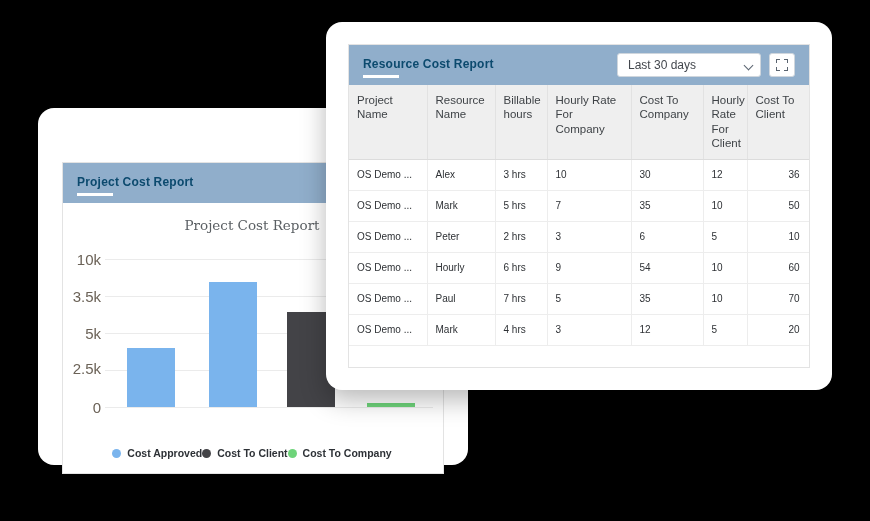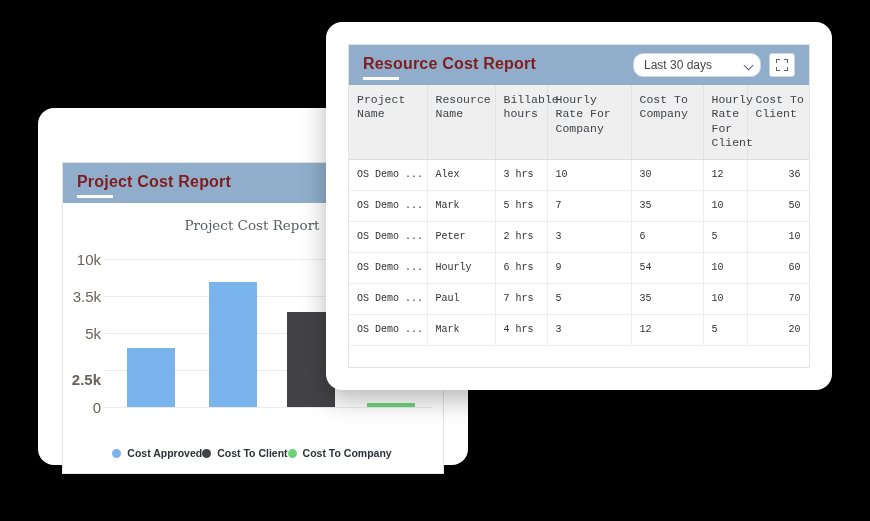--- a/index.html
+++ b/index.html
@@ -26,45 +26,45 @@
   }
   .bar-header {
     background: #90aecb;
     height: 40px;
     display: flex;
     align-items: center;
     padding: 0 14px;
     position: relative;
   }
   .bar-title {
-    color: #7f1d1d;
-    font-size: 16px;
+    color: #0c4a6e;
+    font-size: 12px;
     font-weight: bold;
     letter-spacing: .2px;
     position: relative;
     padding-bottom: 2px;
   }
   .bar-title::after {
     content: "";
     position: absolute;
     left: 0; bottom: -5px;
     width: 36px; height: 3px;
     background: #ffffff;
   }
   .header-tools {
     margin-left: auto;
     display: flex;
     align-items: center;
     gap: 8px;
   }
   .range-select {
-    width: 128px; height: 24px;
+    width: 144px; height: 24px;
     background: #ffffff;
     border: 1px solid #cfd6dd;
-    border-radius: 10px;
+    border-radius: 3px;
     display: flex;
     align-items: center;
     justify-content: space-between;
     padding: 0 6px 0 10px;
     font-size: 12px;
     color: #43474d;
   }
   .chev { width: 9px; height: 9px; position: relative; }
   .chev::before {
     content: "";
@@ -85,21 +85,21 @@
   .fs-icon i {
     position: absolute; width: 4px; height: 4px;
     border: 1.4px solid #5a6470;
   }
   .fs-icon i:nth-child(1){ left:0; top:0; border-right:0; border-bottom:0; }
   .fs-icon i:nth-child(2){ right:0; top:0; border-left:0; border-bottom:0; }
   .fs-icon i:nth-child(3){ left:0; bottom:0; border-right:0; border-top:0; }
   .fs-icon i:nth-child(4){ right:0; bottom:0; border-left:0; border-top:0; }
 
   
-  table.rpt { border-collapse: collapse; width: 100%; table-layout: fixed; font-family: Liberation Mono, monospace; }
+  table.rpt { border-collapse: collapse; width: 100%; table-layout: fixed; }
   table.rpt thead th {
     background: #efefef;
     font-size: 11.5px;
     font-weight: normal;
     color: #3f4347;
     text-align: left;
     vertical-align: top;
     padding: 8px 6px 8px 8px;
     border-right: 1px solid #e2e2e2;
     border-bottom: 1px solid #dcdcdc;
@@ -175,21 +175,21 @@
 
           <div class="gridline" style="top:10px;"></div>
           <div class="gridline" style="top:47px;"></div>
           <div class="gridline" style="top:84px;"></div>
           <div class="gridline" style="top:121px;"></div>
           <div class="gridline" style="top:158px;"></div>
 
           <div class="ytick" style="top:10px;">10k</div>
           <div class="ytick" style="top:47px;">3.5k</div>
           <div class="ytick" style="top:84px;">5k</div>
-          <div class="ytick" style="top:130px;font-weight:bold;">2.5k</div>
+          <div class="ytick" style="top:119px;">2.5k</div>
           <div class="ytick" style="top:158px;">0</div>
 
           <div style="position:absolute; left:34px; right:4px; top:0; height:158px;">
             <div class="bar" style="left:22px; width:48px; height:59px; background:#7ab4ed;"></div>
             <div class="bar" style="left:104px; width:48px; height:125px; background:#7ab4ed;"></div>
             <div class="bar" style="left:182px; width:48px; height:95px; background:#434347;"></div>
             <div class="bar" style="left:262px; width:48px; height:4px; background:#6ed47a;"></div>
           </div>
         </div>
 

